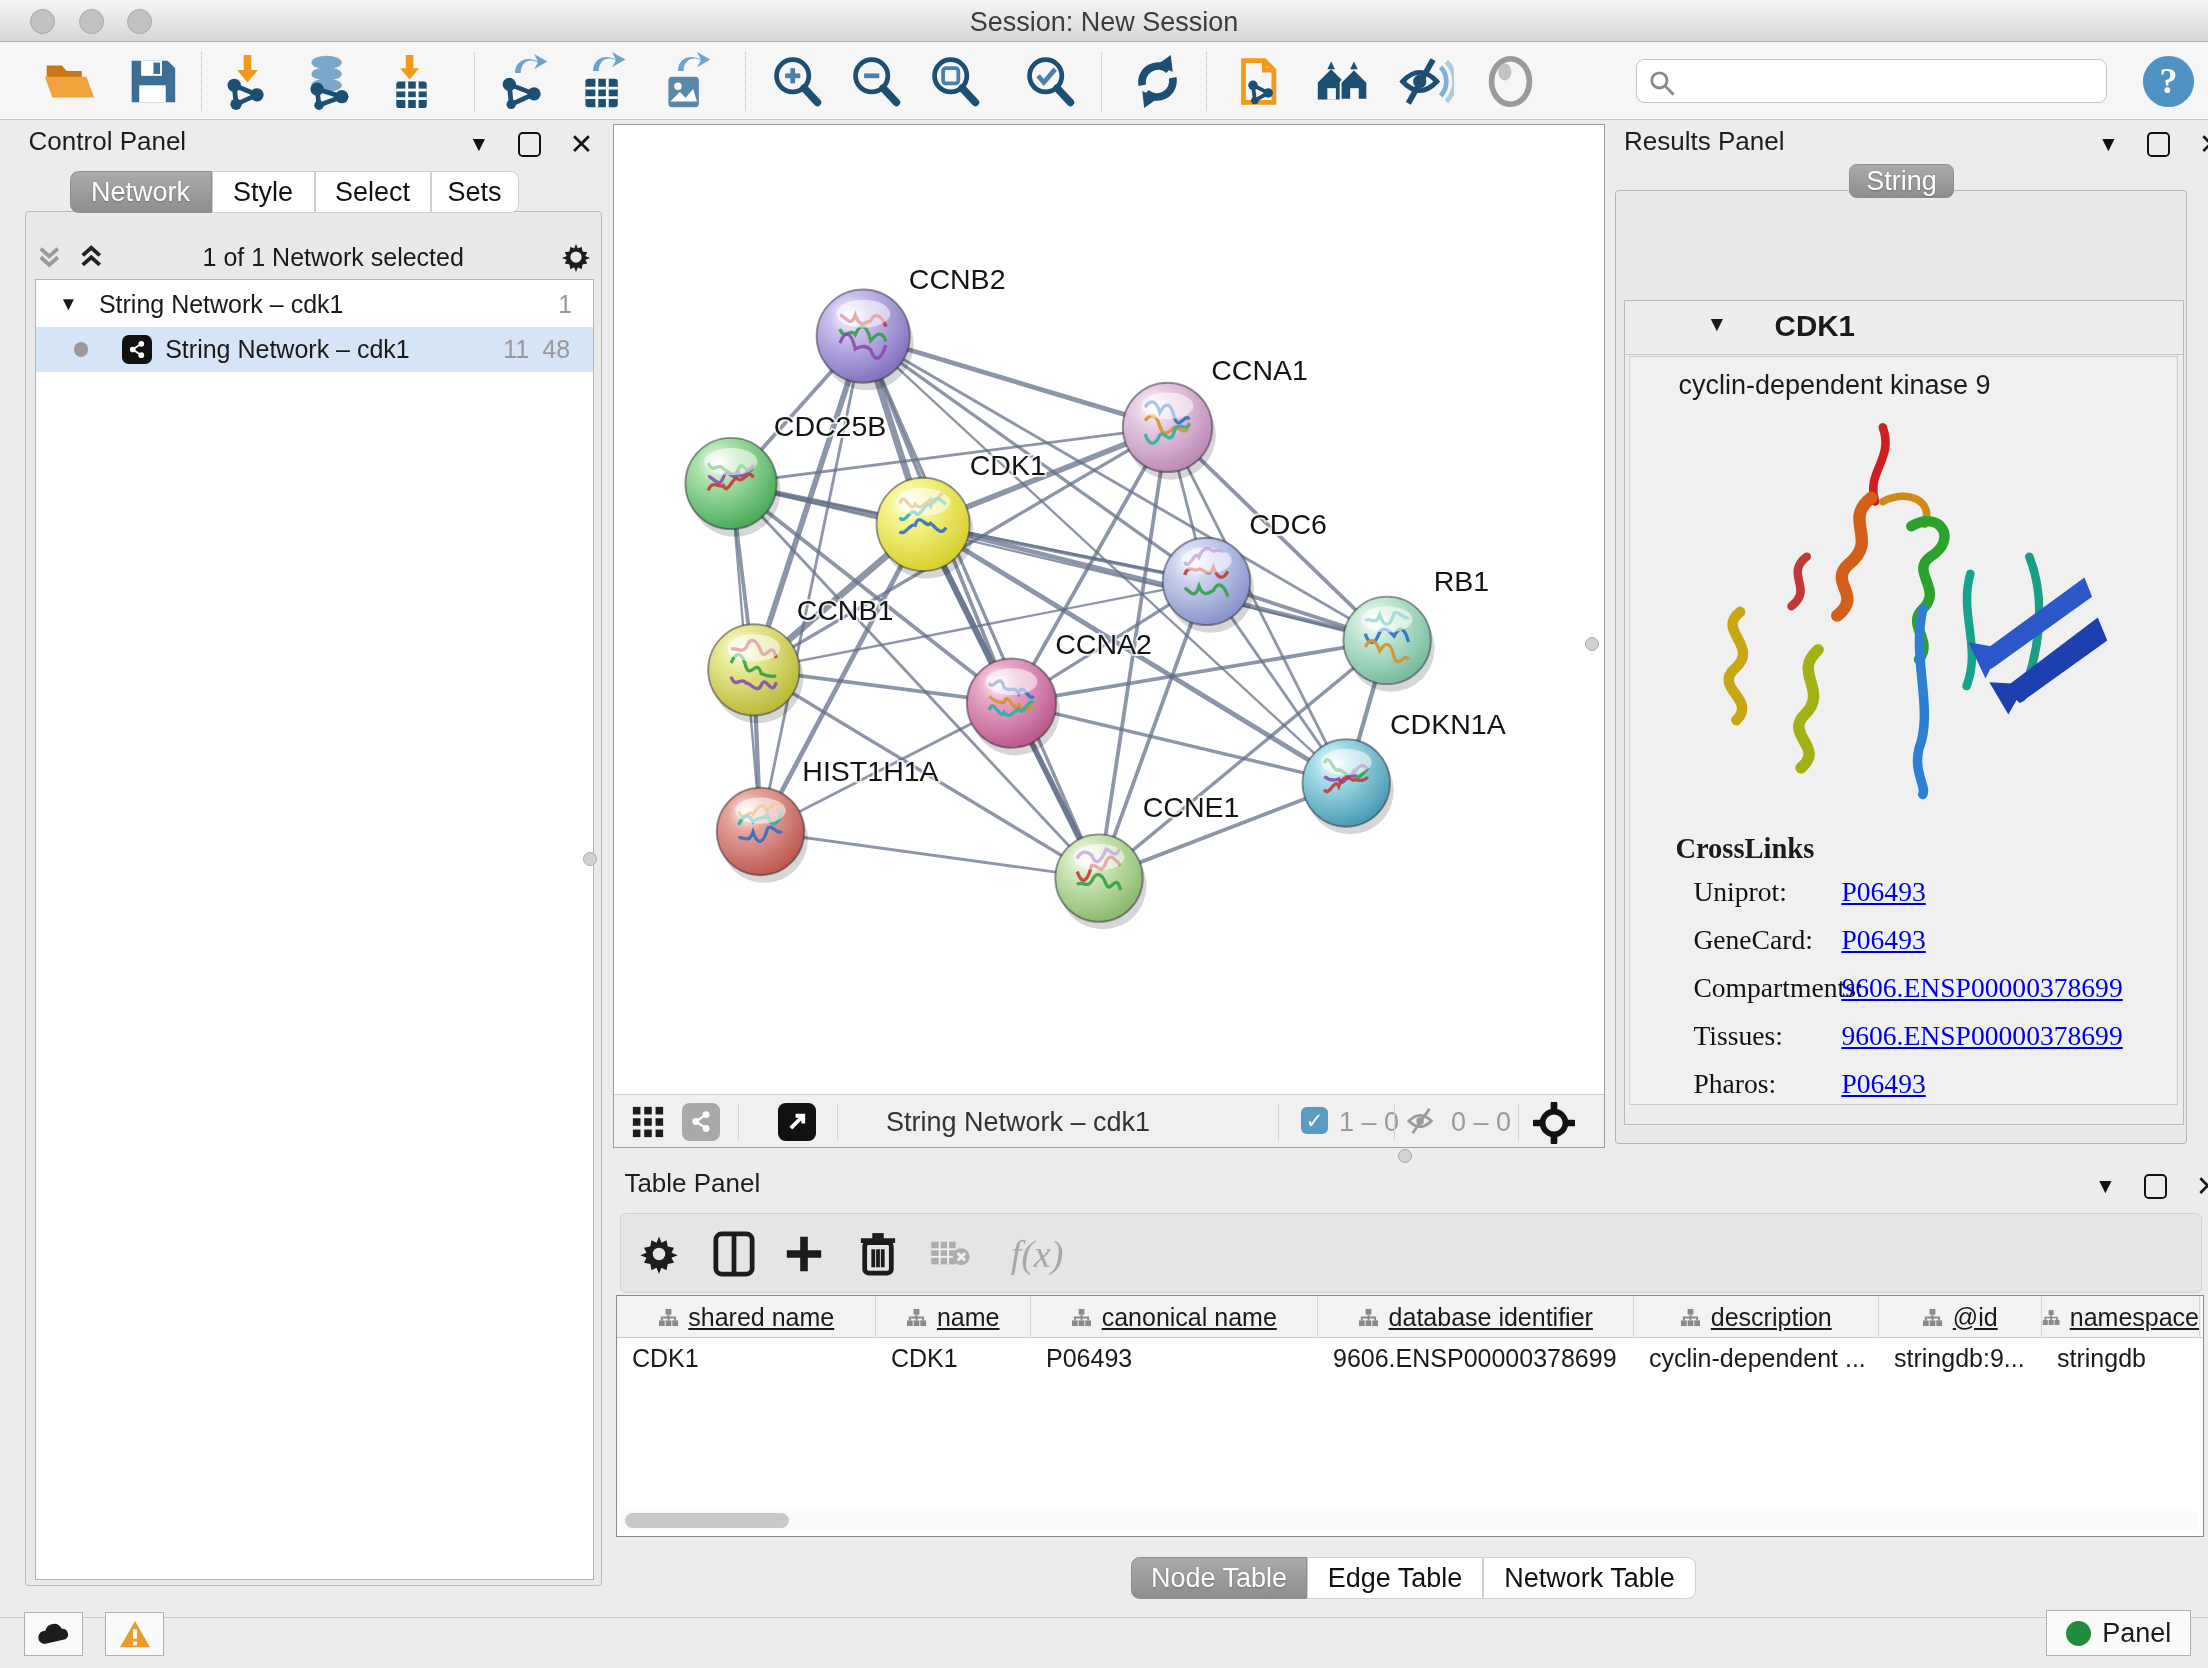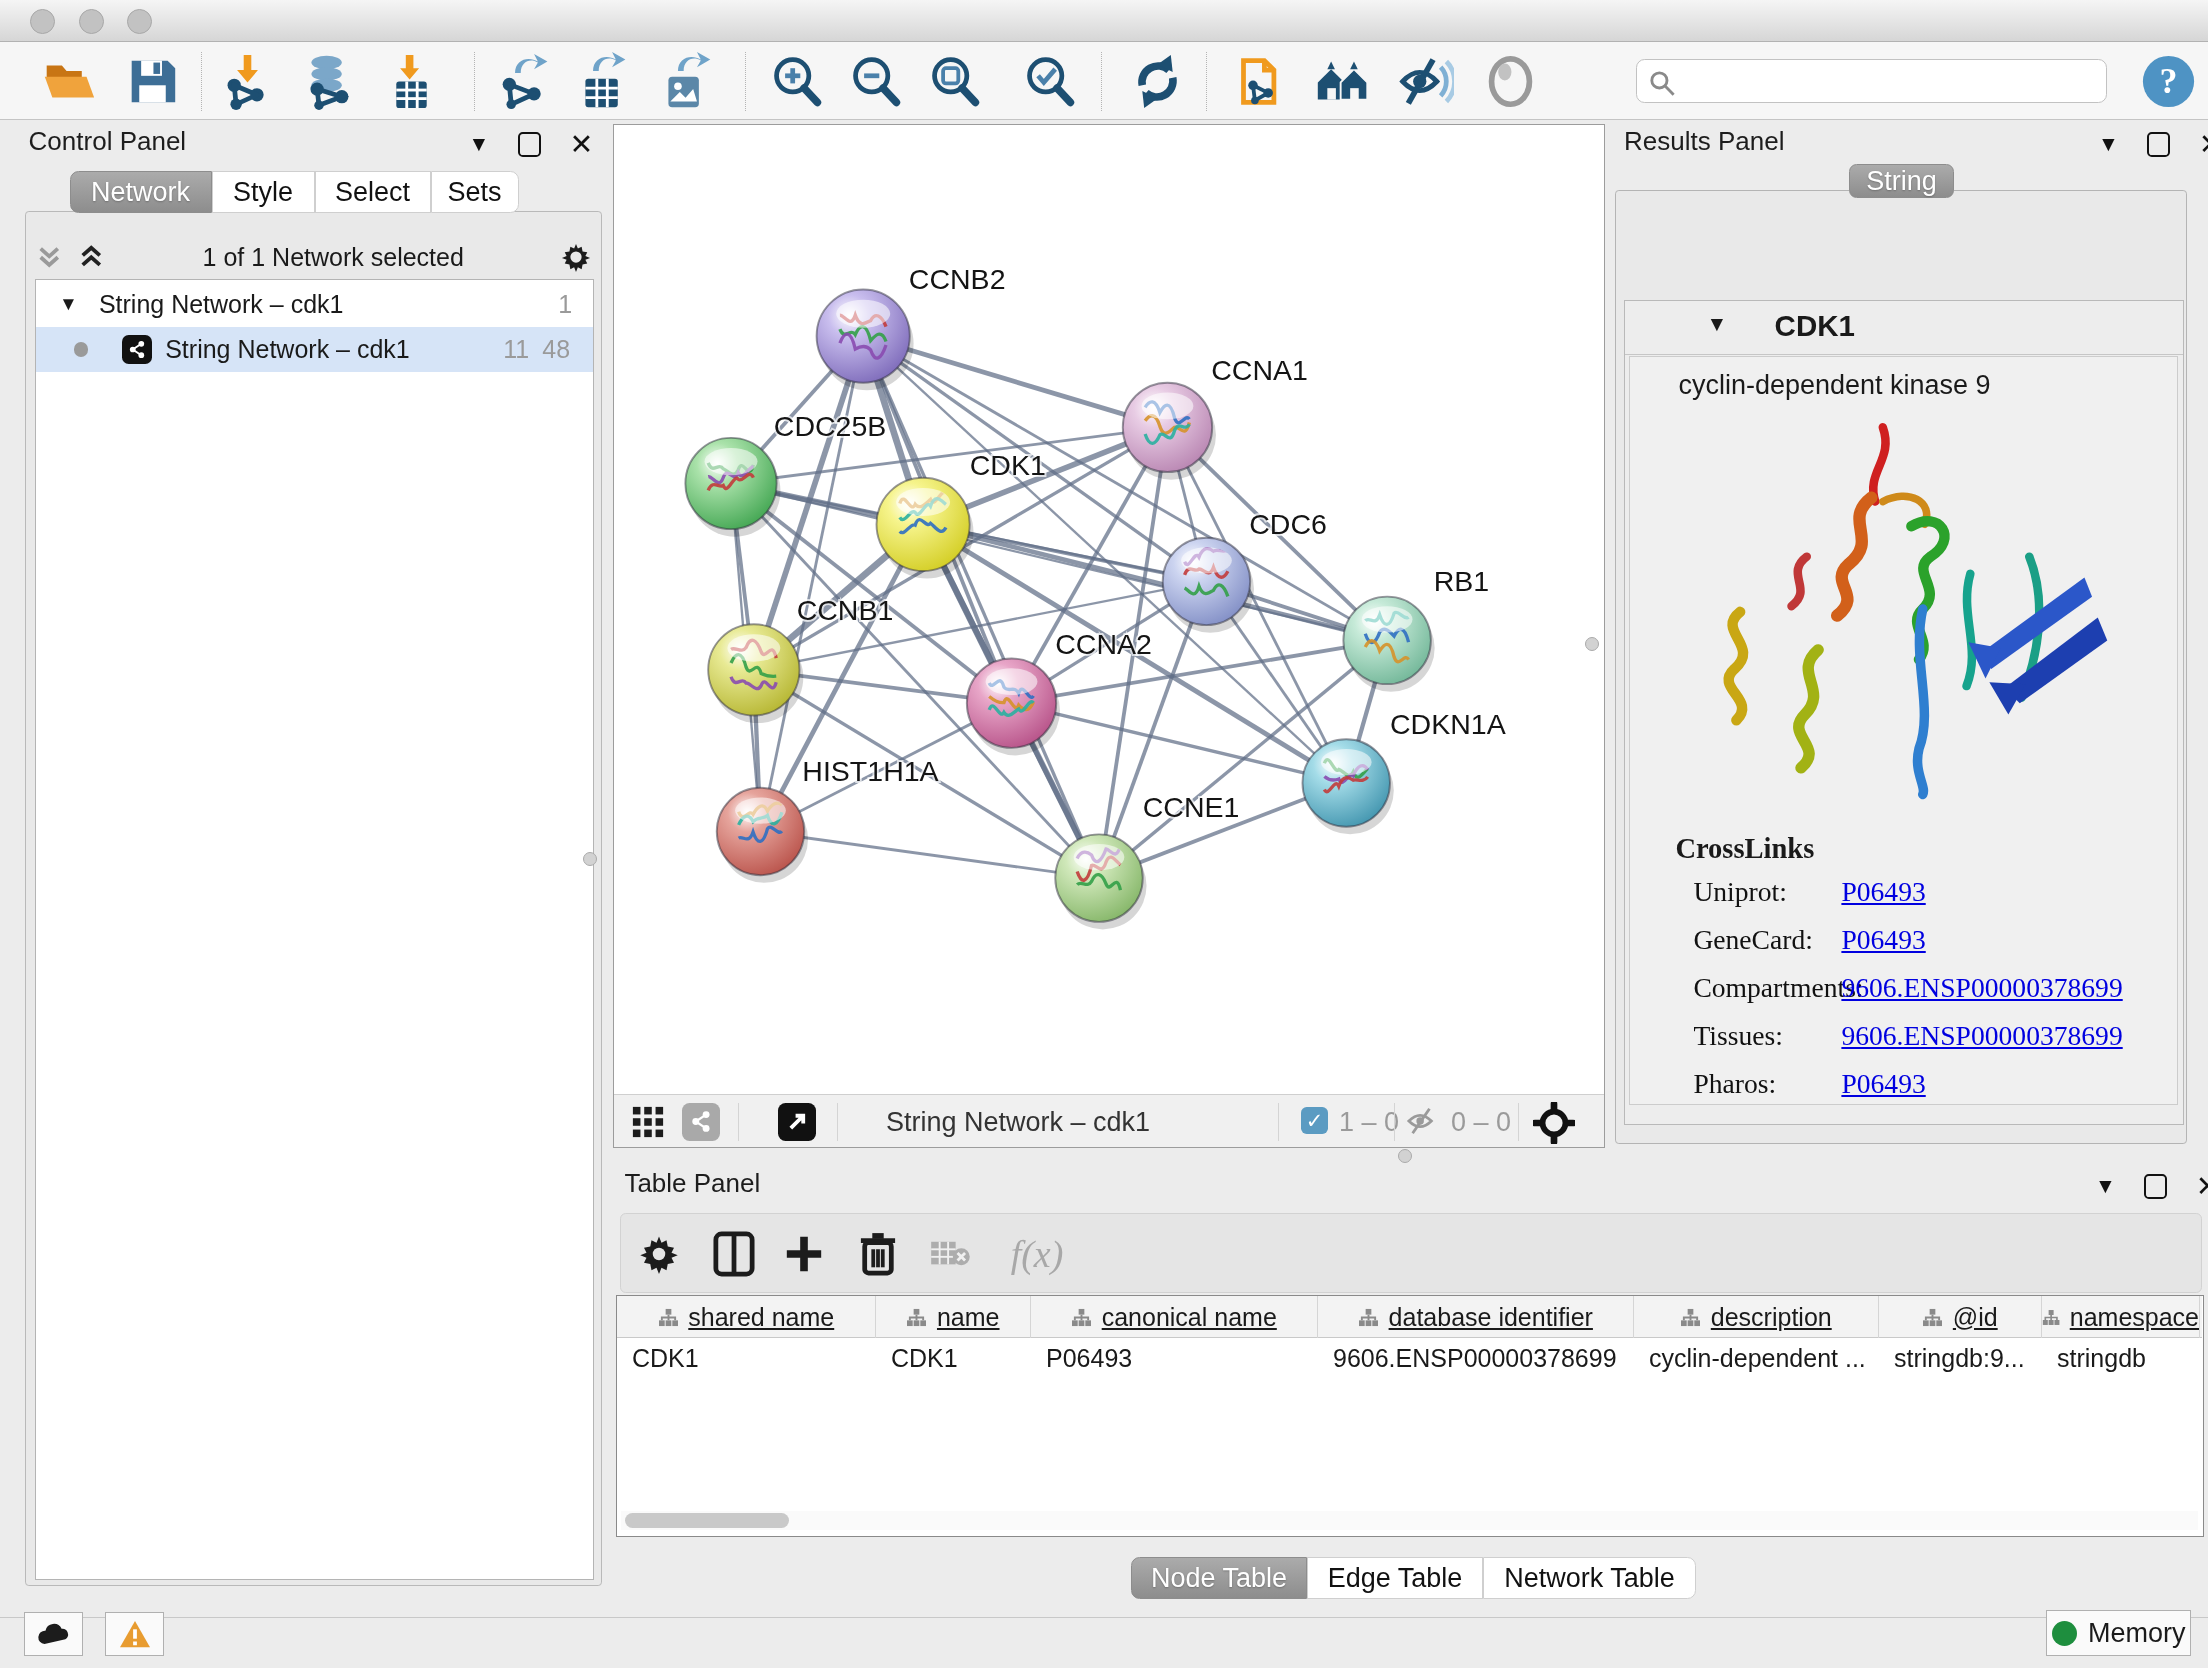--- a/index.html
+++ b/index.html
@@ -102,20 +102,21 @@
     justify-content:center; gap:11.4px; font-size:27px; }
   .mem-dot { width:25px; height:25px; border-radius:50%; background:#1e8e3e; }
 </style>
 </head>
 <body>
 
 <div class="titlebar">
   <div class="traffic" style="left:30px"></div>
   <div class="traffic" style="left:79px"></div>
   <div class="traffic" style="left:127px"></div>
+  <div class="win-title">Session: New Session</div>
 </div>
 
 <div class="toolbar">
   <div class="tb-icon" style="left:38px">
     <svg width="55" height="55" viewBox="0 0 58 58">
         <path d="M6 12 h16 l5 6 h16 v8 H6z" fill="#c87514"></path>
         <path d="M4 24 h44 l8 22 H12z" fill="#f0a33c"></path>
       </svg>
   </div>
   <div class="tb-icon" style="left:122px">
@@ -859,16 +860,16 @@
   </div>
   <div class="st-box" style="left:105px">
     <svg width="34" height="30" viewBox="0 0 36 32">
         <path d="M18 2 L34 30 H2z" fill="#e89c30"></path>
         <rect x="16" y="11" width="4" height="10" fill="#fff"></rect>
         <rect x="16" y="24" width="4" height="4" fill="#fff"></rect>
       </svg>
   </div>
   <div class="mem-btn">
     <span class="mem-dot"></span>
-    <span>Memory</span>
+    <span>Panel</span>
   </div>
 </div>
 
 
 </body></html>

